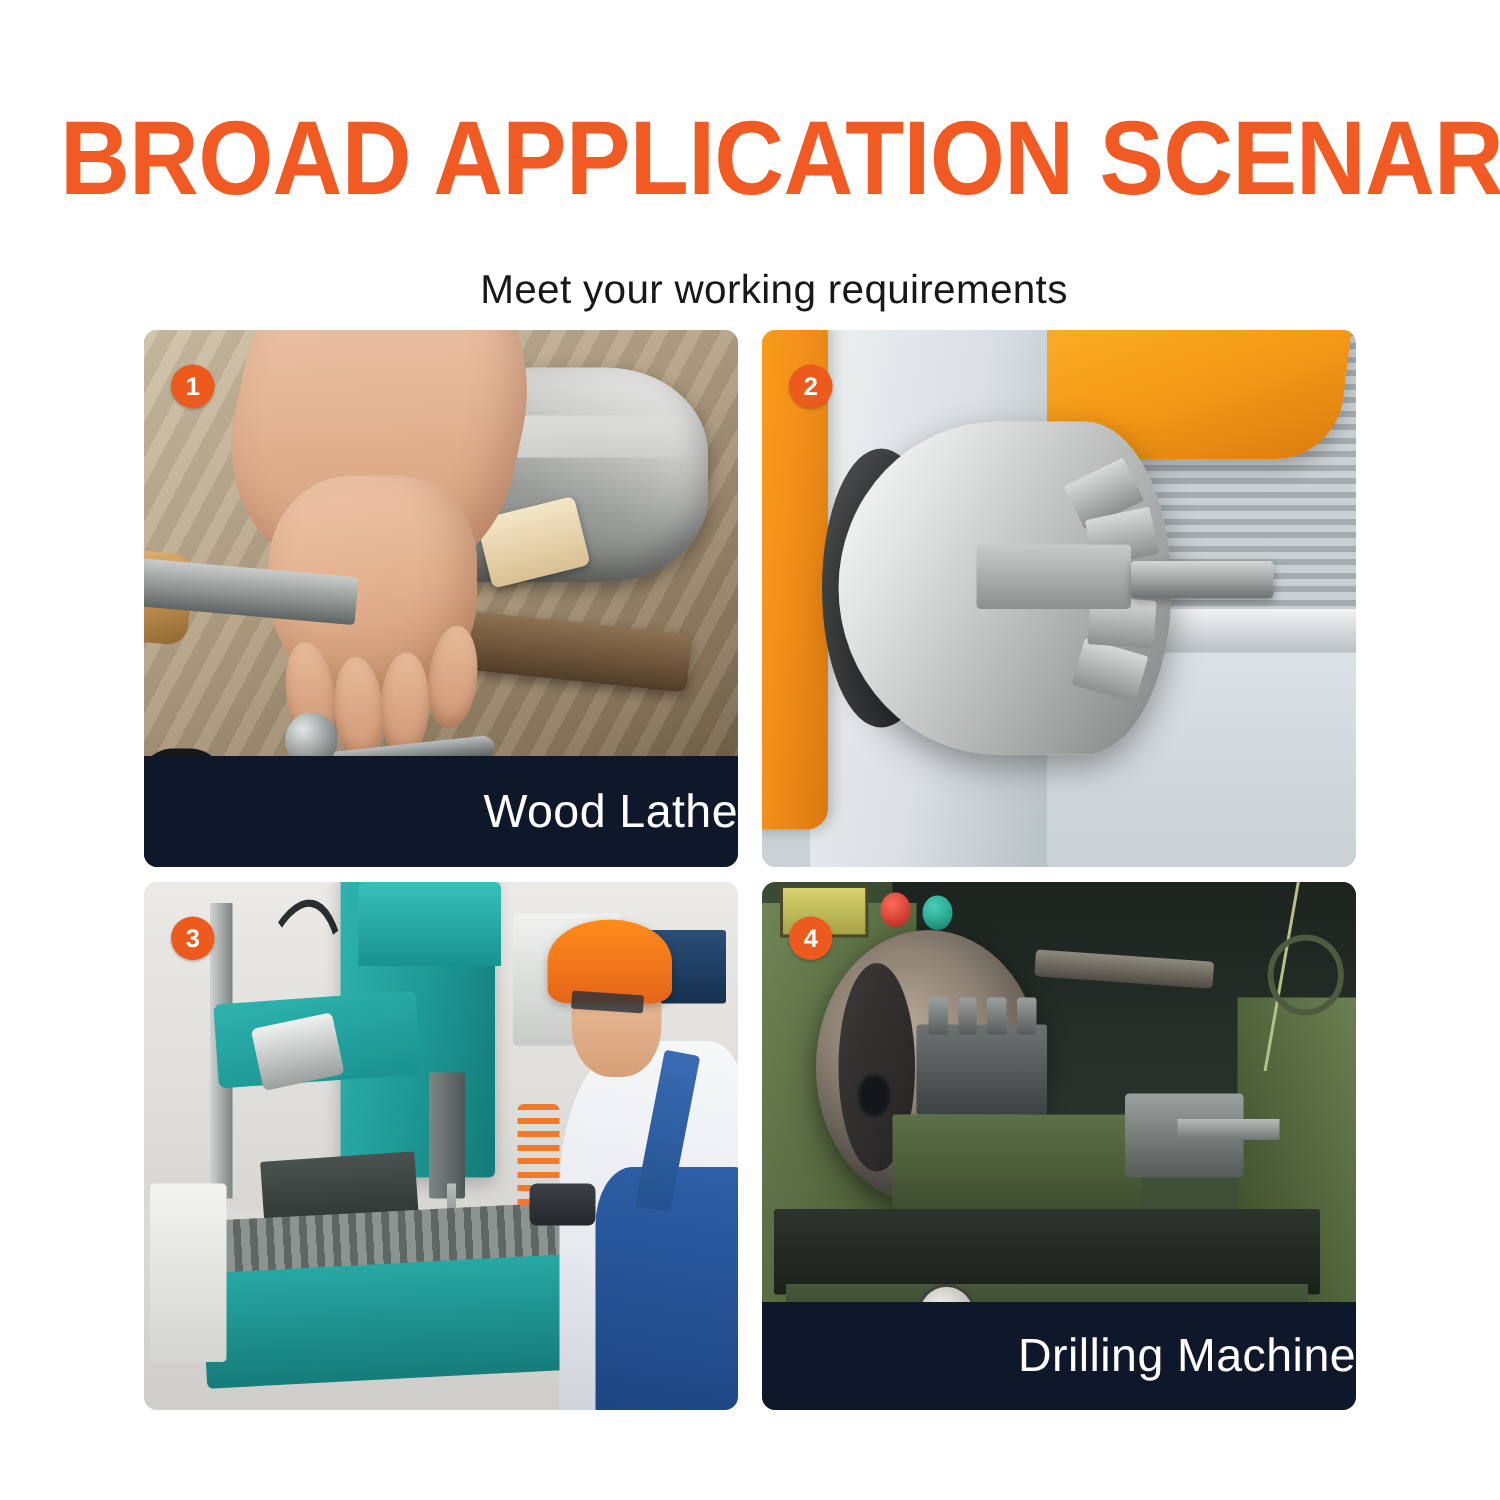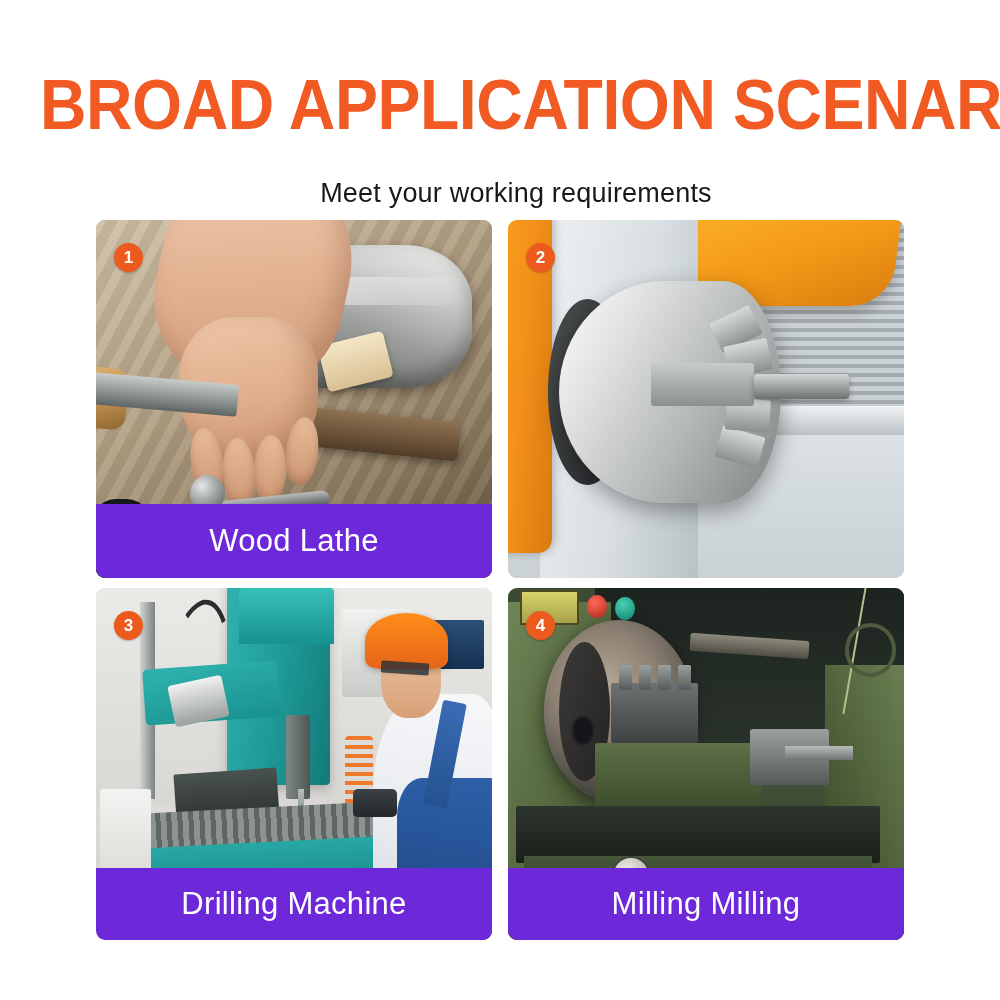--- a/index.html
+++ b/index.html
@@ -104,27 +104,27 @@
     box-shadow: 0 1px 2px rgba(0,0,0,0.25);
   }
 
   
   .label-bar {
     position: absolute;
     left: 0;
     bottom: 0;
     width: 100%;
     height: 74px;
-    background: #6d28d9;
+    background: #0f172a;
     border-radius: 0 0 9px 9px;
     color: #ffffff;
     font-size: 31px;
     font-weight: normal;
     line-height: 74px;
-    text-align: center;
+    text-align: right;
     letter-spacing: 0.3px;
     z-index: 4;
     white-space: nowrap;
   }
   .card.pos-3 .label-bar, .card.pos-4 .label-bar { height: 72px; line-height: 72px; }
 
   
   .p1 { background: linear-gradient(160deg,#b9a88c 0%,#a8957a 35%,#8d7a5e 70%,#6e5c43 100%); }
   .p1 .wood-bg {
     position:absolute; left:0; top:0; width:100%; height:100%;
@@ -590,21 +590,20 @@
         <div class="worker-body"></div>
         <div class="overall"></div>
         <div class="strap"></div>
         <div class="coil"></div>
         <div class="glove"></div>
         <div class="head"></div>
         <div class="helmet"></div>
         <div class="glasses"></div>
       </div>
       <div class="badge">3</div>
-      <div class="label-bar">Drilling Machine</div>
     </div>
 
     <div class="card pos-4">
       <div class="photo p4">
         <div class="darktop"></div>
         <div class="green-left"></div>
         <div class="green-right"></div>
         <div class="sign"></div>
         <div class="btn-red"></div>
         <div class="btn-green"></div>
@@ -619,17 +618,17 @@
         <div class="bolt b4"></div>
         <div class="carriage"></div>
         <div class="tailstock"></div>
         <div class="tail-bar"></div>
         <div class="wheel"></div>
         <div class="bed"></div>
         <div class="bed2"></div>
         <div class="gauge"></div>
       </div>
       <div class="badge">4</div>
-      <div class="label-bar">Milling Milling</div>
+      <div class="label-bar">Drilling Machine</div>
     </div>
 
   </div>
 </div>
 
 </body></html>

